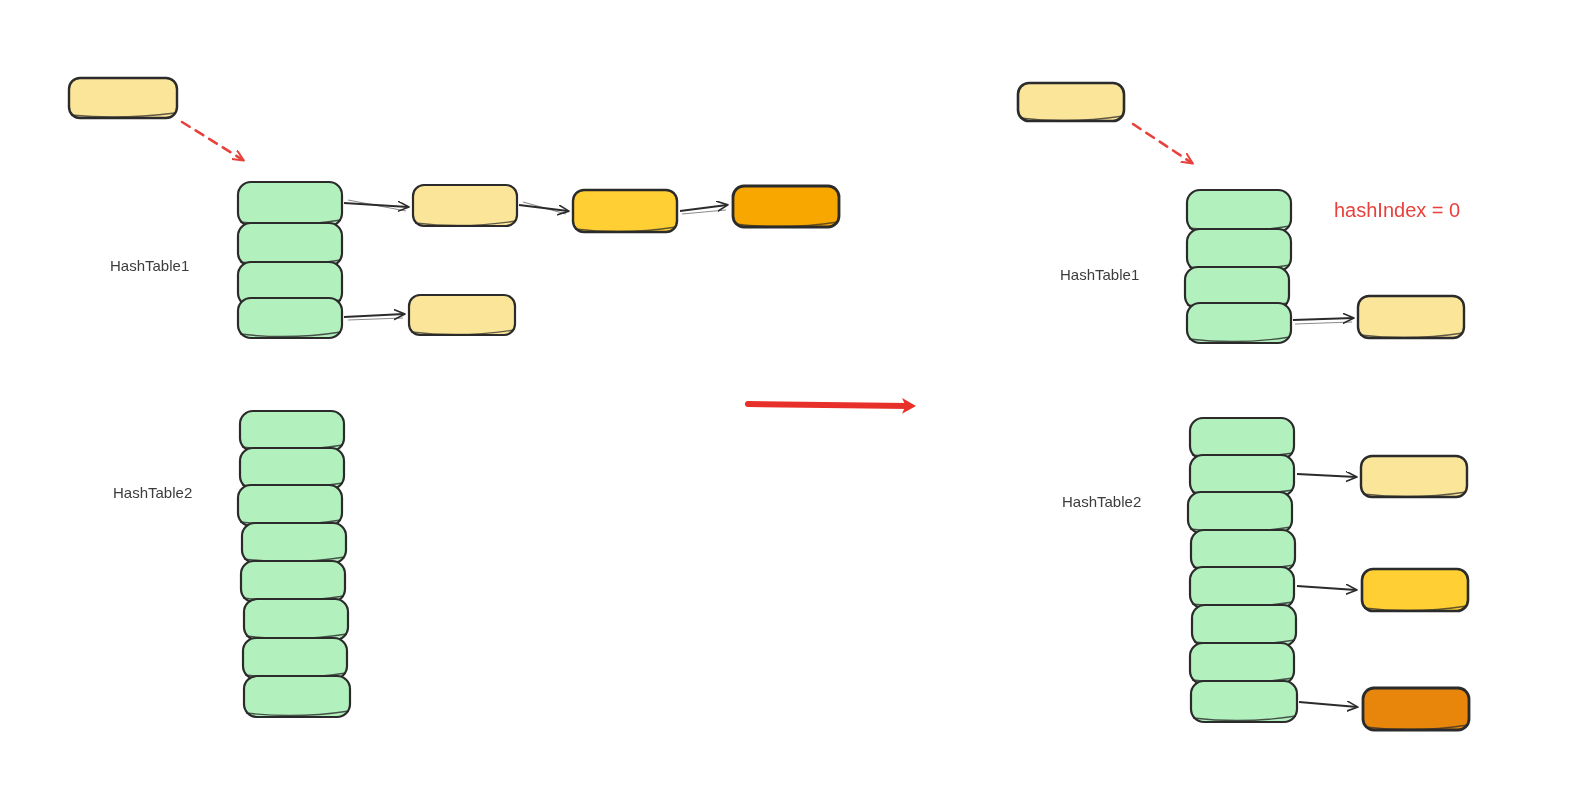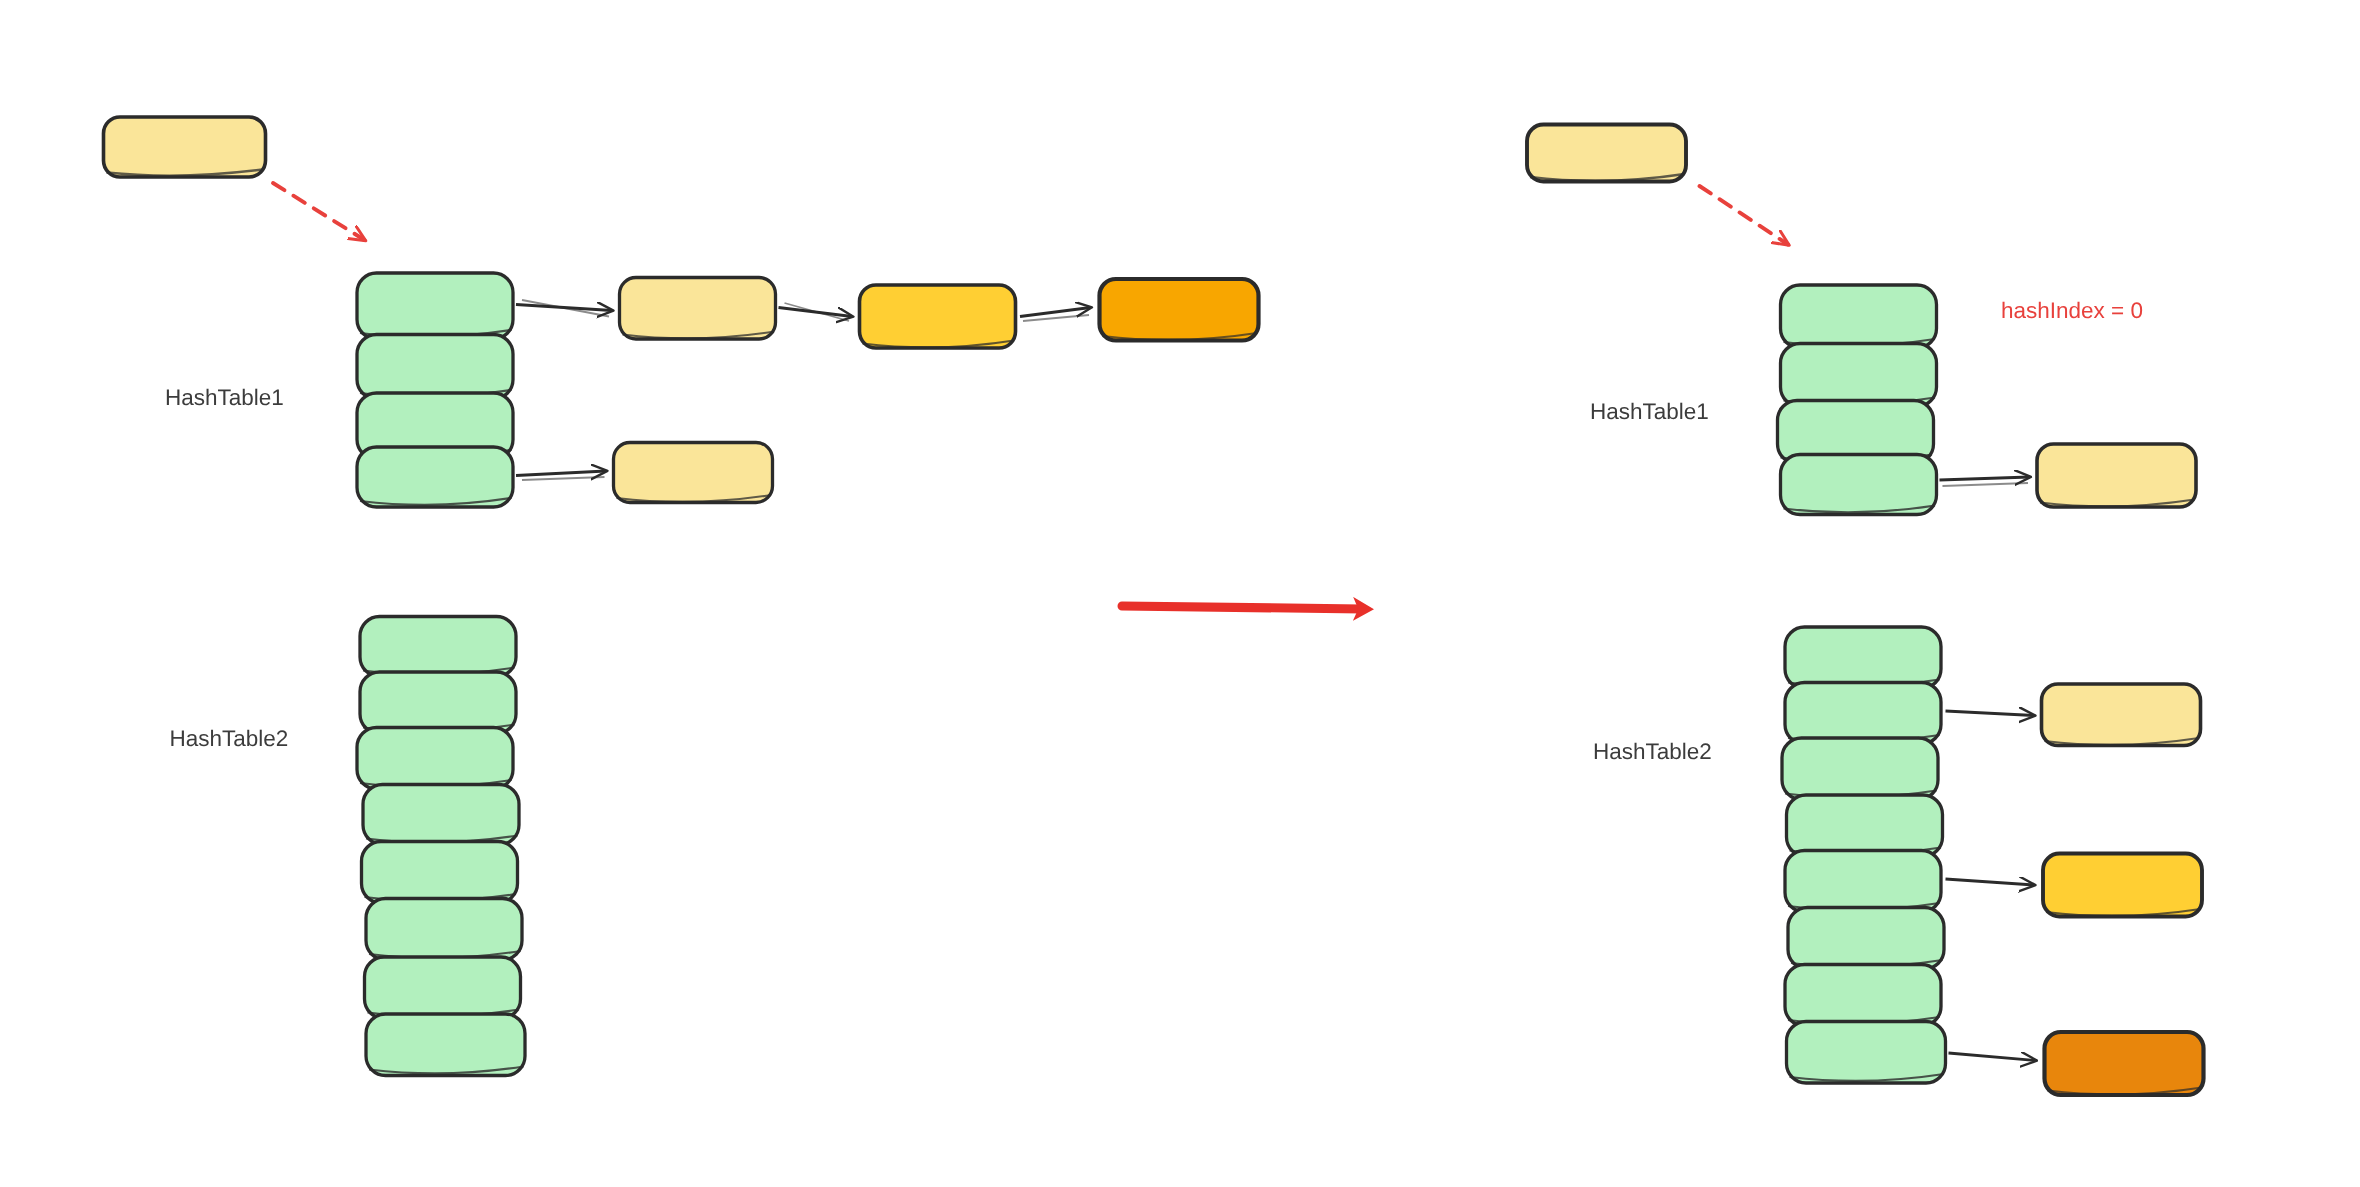--- a/index.html
+++ b/index.html
@@ -1,21 +1,21 @@
 <!DOCTYPE html>
 <html><head>
 <meta charset="utf-8">
 <style>
   html,body{margin:0;padding:0;background:#ffffff;}
   body{width:1573px;height:791px;position:relative;overflow:hidden;
        font-family:"Liberation Sans","DejaVu Sans",sans-serif;}
   #stage{position:absolute;left:0;top:0;width:1573px;height:791px;}
   svg#canvas{position:absolute;left:0;top:0;width:1573px;height:791px;}
   .lbl{position:absolute;font-size:15px;color:#3c3c3c;white-space:nowrap;}
-  .redlbl{position:absolute;font-size:15px;color:#e8413c;white-space:nowrap;}
+  .redlbl{position:absolute;font-size:20px;color:#e8413c;white-space:nowrap;}
 </style>
 </head>
 <body>
 
 <div id="stage">
 
   <svg id="canvas" viewBox="0 0 1573 791">
     <defs>
       <marker id="ah" markerWidth="12" markerHeight="12" refX="10" refY="5" orient="auto" markerUnits="userSpaceOnUse">
         <path d="M0,0 L11,5 L0,10" fill="none" stroke="#2b2b2b" stroke-width="1.6" stroke-linecap="round" stroke-linejoin="round"></path>

